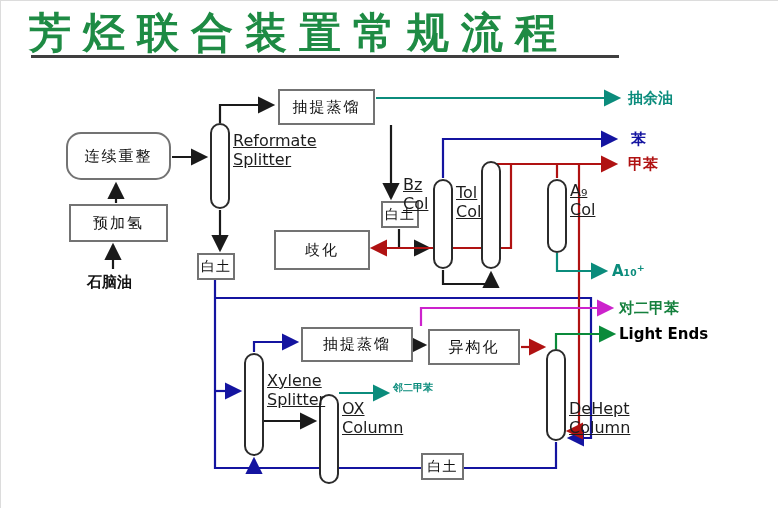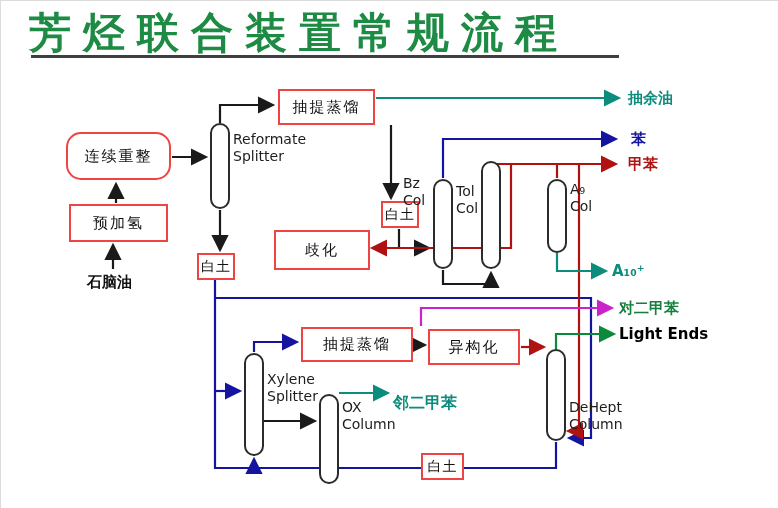--- a/index.html
+++ b/index.html
@@ -10,31 +10,31 @@
   }
   .title {
     position:absolute; left:28px; top:4px; font-size:42px; font-weight:bold;
     color:#1e8b44; letter-spacing:12px; white-space:nowrap; z-index:3;
   }
   .title-underline {
     position:absolute; left:30px; top:54px; width:588px; height:3px;
     background:#3f3f3f; z-index:3;
   }
   .pbox {
-    position:absolute; box-sizing:border-box; border:2px solid #ef4444; background:#fff;
+    position:absolute; box-sizing:border-box; border:2px solid #737373; background:#fff;
     display:flex; align-items:center; justify-content:center;
     font-size:15px; color:#111; z-index:2; letter-spacing:2px;
   }
   .pbox.small { font-size:14px; letter-spacing:1px; }
   .col {
     position:absolute; box-sizing:border-box; width:20px;
     border:2px solid #2b2b2b; background:#fff; border-radius:10px; z-index:2;
   }
   .collabel {
-    position:absolute; font-size:14px; line-height:1.2; color:#1d1d1d; z-index:3;
+    position:absolute; font-size:16px; line-height:1.2; color:#1d1d1d; z-index:3;text-decoration:underline;
   }
   .stream {
     position:absolute; font-size:15px; font-weight:bold; z-index:3; white-space:nowrap;
   }
   .c-teal    { color:#0b8c7c; }
   .c-blue    { color:#1414a0; }
   .c-red     { color:#b01212; }
   .c-green   { color:#000000; }
   .c-magenta { color:#15803d; }
   .c-black   { color:#111111; }
@@ -136,15 +136,15 @@
   <div class="collabel" style="left:341px; top:398px; width:44px;">OX Column</div>
   <div class="collabel" style="left:568px; top:398px; width:46px;">DeHept Column</div>
 
   <div class="stream c-black" style="left:86px;  top:272px;">石脑油</div>
   <div class="stream c-teal" style="left:627px; top:88px;">抽余油</div>
   <div class="stream c-blue" style="left:630px; top:129px;">苯</div>
   <div class="stream c-red" style="left:627px; top:154px;">甲苯</div>
   <div class="stream c-teal" style="left:611px; top:261px;">A₁₀⁺</div>
   <div class="stream c-magenta" style="left:618px; top:298px;">对二甲苯</div>
   <div class="stream c-green" style="left:618px; top:324px;">Light Ends</div>
-  <div class="stream c-teal" style="font-size:16px; left:392px; top:392px;">邻二甲苯</div>
+  <div class="stream c-teal" style="font-size:10px; left:392px; top:380px;">邻二甲苯</div>
 
 </div>
 
 </body></html>

